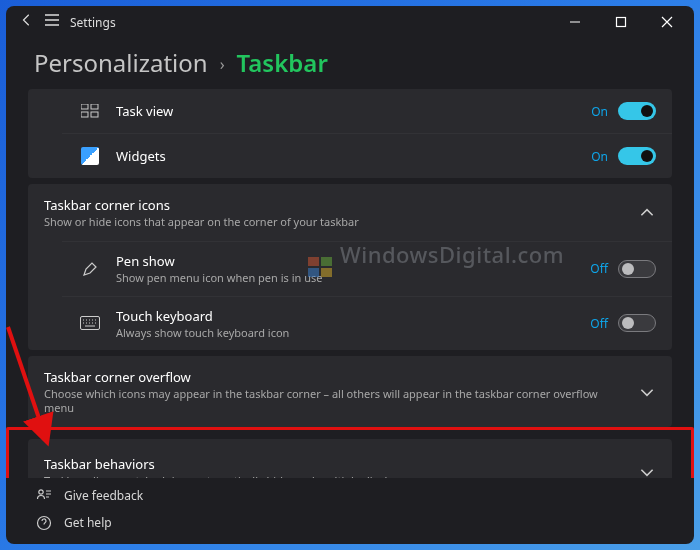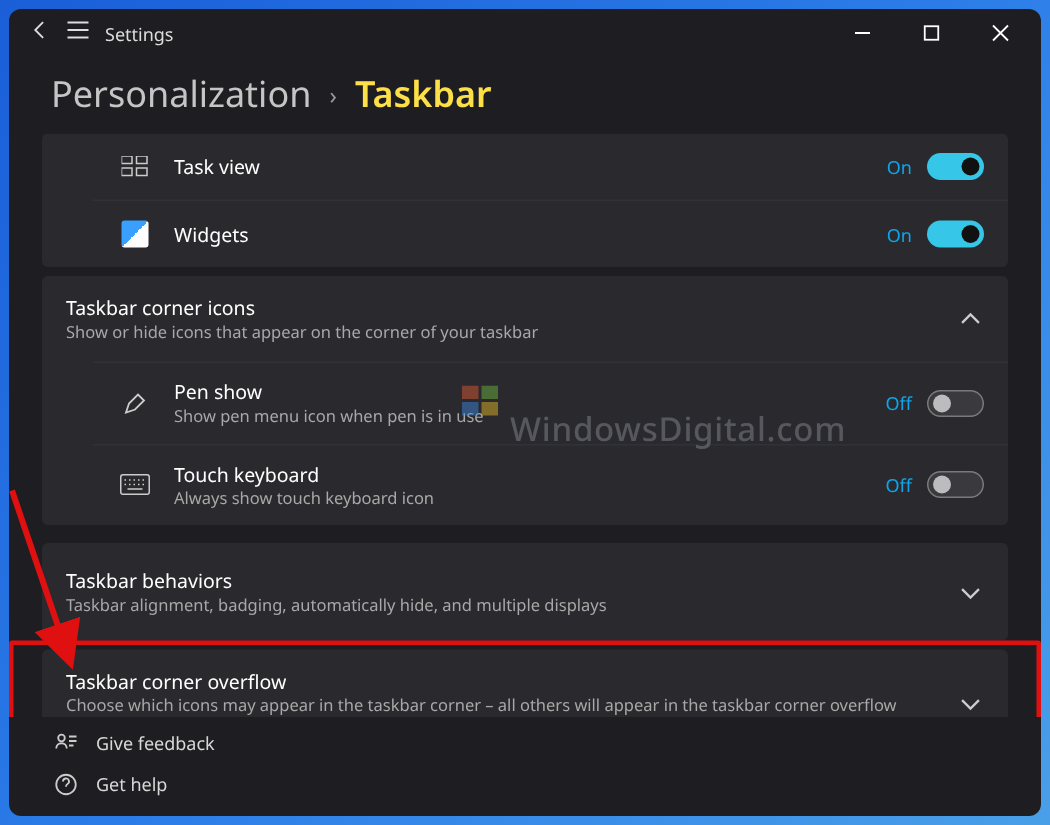--- a/index.html
+++ b/index.html
@@ -35,21 +35,21 @@
   .crumbs {
     padding: 8px 28px 10px 28px;
     display: flex;
     align-items: baseline;
     gap: 12px;
     font-size: 24px;
     font-weight: 400;
   }
   .crumb-parent { color: #c5c5c5; }
   .crumb-sep { color: #9a9a9a; font-size: 16px; position: relative; top: -2px;}
-  .crumb-current { color: #fde047; font-weight: 600; }
+  .crumb-current { color: #22c55e; font-weight: 600; }
   .content {
     flex: 1;
     padding: 0 22px 8px 22px;
     overflow: hidden;
     position: relative;
   }
   .card {
     background: #2a2a2e;
     border-radius: 4px;
     margin-bottom: 6px;
@@ -234,37 +234,37 @@
           <div class="row-title">Touch keyboard</div>
           <div class="row-desc">Always show touch keyboard icon</div>
         </div>
         <div class="row-state">Off</div>
         <div class="toggle off">
             <div class="knob"></div>
           </div>
       </div>
     </div>
 
+    <div class="card">
+      <div class="row section-head">
+        <div class="row-text">
+          <div class="row-title">Taskbar corner overflow</div>
+          <div class="row-desc">Choose which icons may appear in the taskbar corner – all others will appear in the taskbar corner overflow menu</div>
+        </div>
+        <svg class="chev" viewBox="0 0 16 16">
+            <path d="M3 6l5 5 5-5" stroke="#ccc" fill="none" stroke-width="1.4"></path>
+          </svg>
+      </div>
+    </div>
+
     <div class="card" style="margin-top:12px;">
       <div class="row section-head" style="padding-top:16px;padding-bottom:16px;">
         <div class="row-text">
           <div class="row-title">Taskbar behaviors</div>
           <div class="row-desc">Taskbar alignment, badging, automatically hide, and multiple displays</div>
-        </div>
-        <svg class="chev" viewBox="0 0 16 16">
-            <path d="M3 6l5 5 5-5" stroke="#ccc" fill="none" stroke-width="1.4"></path>
-          </svg>
-      </div>
-    </div>
-
-    <div class="card">
-      <div class="row section-head">
-        <div class="row-text">
-          <div class="row-title">Taskbar corner overflow</div>
-          <div class="row-desc">Choose which icons may appear in the taskbar corner – all others will appear in the taskbar corner overflow menu</div>
         </div>
         <svg class="chev" viewBox="0 0 16 16">
             <path d="M3 6l5 5 5-5" stroke="#ccc" fill="none" stroke-width="1.4"></path>
           </svg>
       </div>
     </div>
 
     <div class="hl-box" style="left:0px; right:0px; top:338px; height:70px;"></div>
 
     <svg class="arrow-svg" style="left:-6px; top:232px;" width="70" height="140" viewBox="0 0 70 140">
@@ -277,21 +277,21 @@
     </svg>
 
     <div class="wm-icon" style="left:302px; top:168px;">
       <svg width="26" height="22" viewBox="0 0 26 22">
           <rect x="0" y="0" width="11" height="9" fill="rgba(230,90,50,0.45)"></rect>
           <rect x="13" y="0" width="11" height="9" fill="rgba(110,190,60,0.45)"></rect>
           <rect x="0" y="11" width="11" height="9" fill="rgba(60,140,230,0.45)"></rect>
           <rect x="13" y="11" width="11" height="9" fill="rgba(240,190,40,0.45)"></rect>
         </svg>
     </div>
-    <div class="watermark" style="left:334px; top:182px;">WindowsDigital.com</div>
+    <div class="watermark" style="left:334px; top:150px;">WindowsDigital.com</div>
 
   </div>
 
   <div class="footer-links">
     <div class="flink">
       <span class="flink-icon">
         <svg width="16" height="16" viewBox="0 0 16 16" fill="none" stroke="#ccc" stroke-width="1.2">
             <circle cx="5" cy="4" r="2.2"></circle>
             <path d="M1.5 11c0-2 1.5-3.5 3.5-3.5S8.5 9 8.5 11"></path>
             <path d="M10 3h5M10 6h5M10 9h3"></path>

